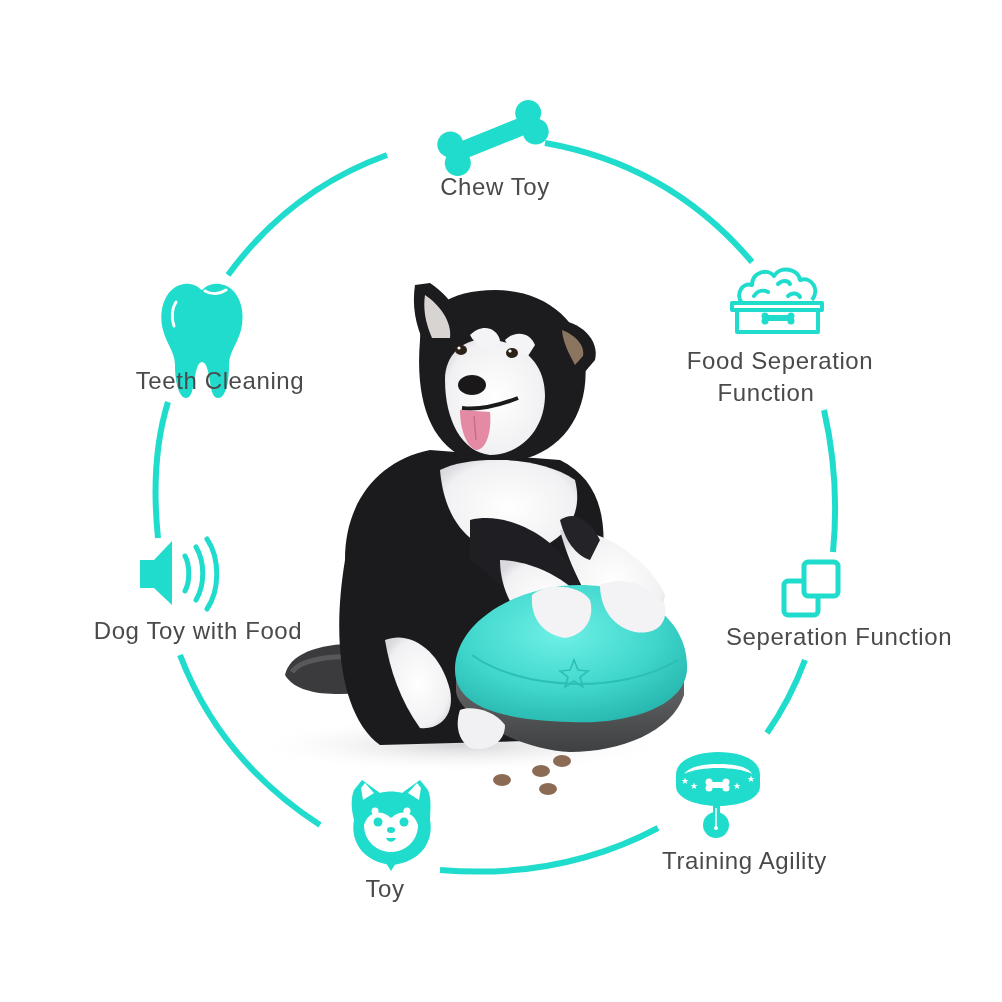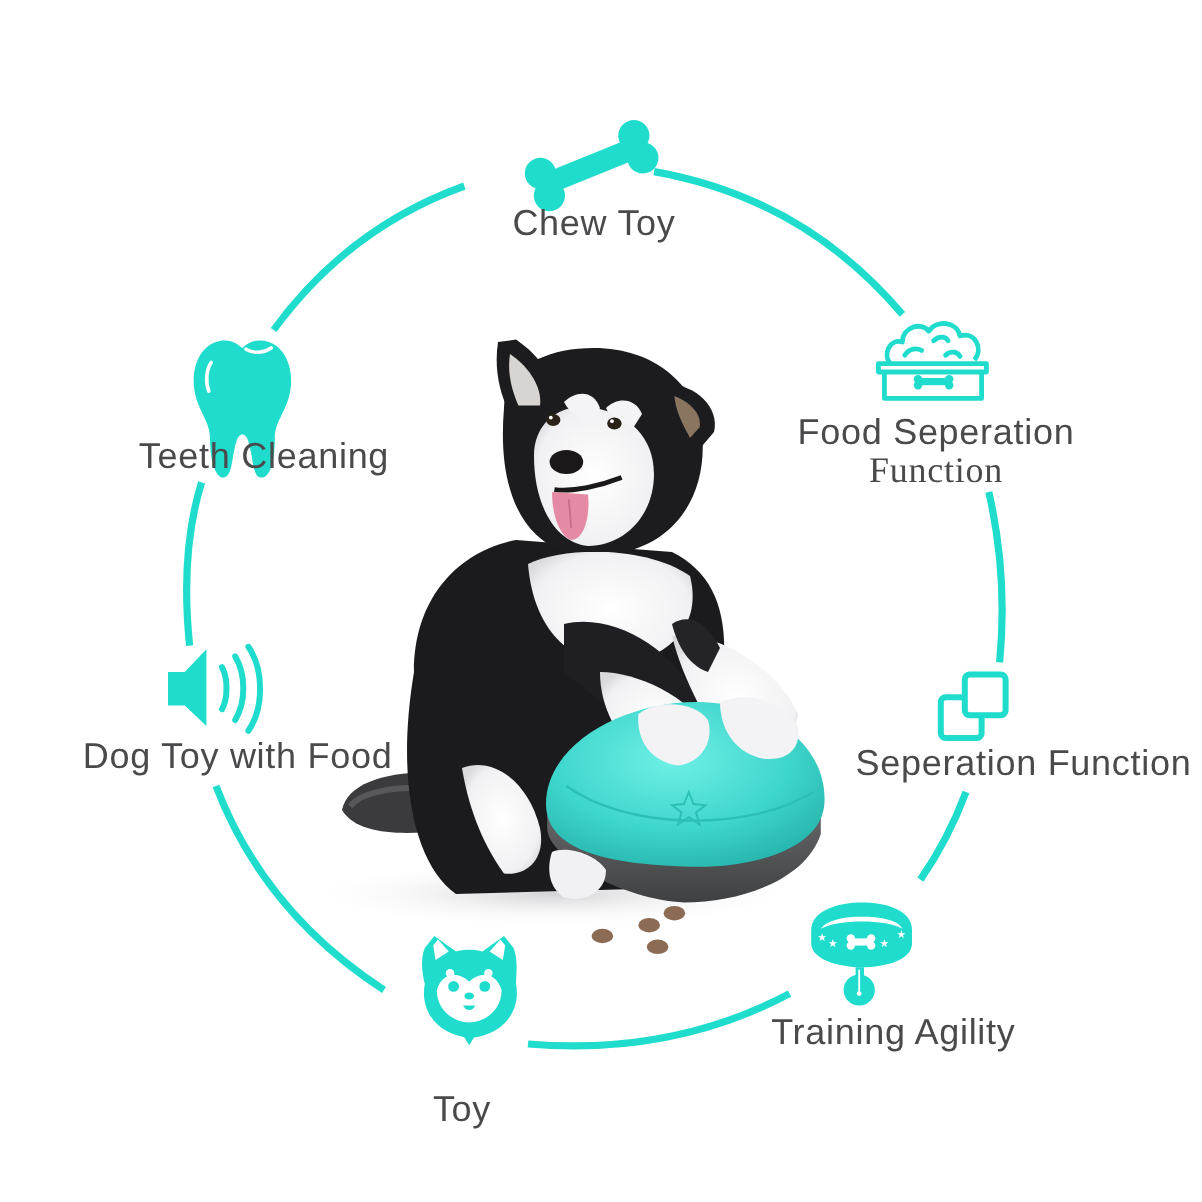--- a/index.html
+++ b/index.html
@@ -1,19 +1,19 @@
 <!DOCTYPE html>
 <html><head>
   <meta charset="utf-8">
   <style>
     html, body { margin: 0; padding: 0; background: #ffffff; }
     body { width: 1002px; height: 1002px; position: relative; overflow: hidden;
            font-family: "Liberation Sans", "DejaVu Sans", sans-serif; }
     #stage { position: absolute; left: 0; top: 0; width: 1002px; height: 1002px; }
-    .label { position: absolute; color: #4a4a4c; font-size: 30px; line-height: 31px;
+    .label { position: absolute; color: #4a4a4c; font-size: 24px; line-height: 31px;
              letter-spacing: 0.6px; white-space: nowrap; text-align: center; }
     .feature { position: absolute; }
   </style>
 </head>
 <body>
 
 <div id="stage">
 
   <svg width="1002" height="1002" viewBox="0 0 1002 1002" style="position:absolute;left:0;top:0">
     <defs>
@@ -187,33 +187,33 @@
       </g>
     </g>
   </svg>
 
   <div class="feature">
     <div class="label" style="left:420px;top:171px;width:150px;">Chew Toy</div>
   </div>
 
   <div class="feature">
     <div class="label" style="left:660px;top:345px;width:240px;">Food Seperation</div>
-    <div class="label" style="left:660px;top:377px;width:240px;font-family:Liberation Serif, serif;">Function</div>
+    <div class="label" style="left:646px;top:377px;width:240px;">Function</div>
   </div>
 
   <div class="feature">
     <div class="label" style="left:713px;top:621px;width:252px;">Seperation Function</div>
   </div>
 
   <div class="feature">
     <div class="label" style="left:642px;top:845px;width:205px;">Training Agility</div>
   </div>
 
   <div class="feature">
-    <div class="label" style="left:345px;top:873px;width:80px;margin-top:36px;">Toy</div>
+    <div class="label" style="left:345px;top:873px;width:80px;">Toy</div>
   </div>
 
   <div class="feature">
     <div class="label" style="left:62px;top:615px;width:272px;">Dog Toy with Food</div>
   </div>
 
   <div class="feature">
     <div class="label" style="left:110px;top:365px;width:220px;">Teeth Cleaning</div>
   </div>
 

